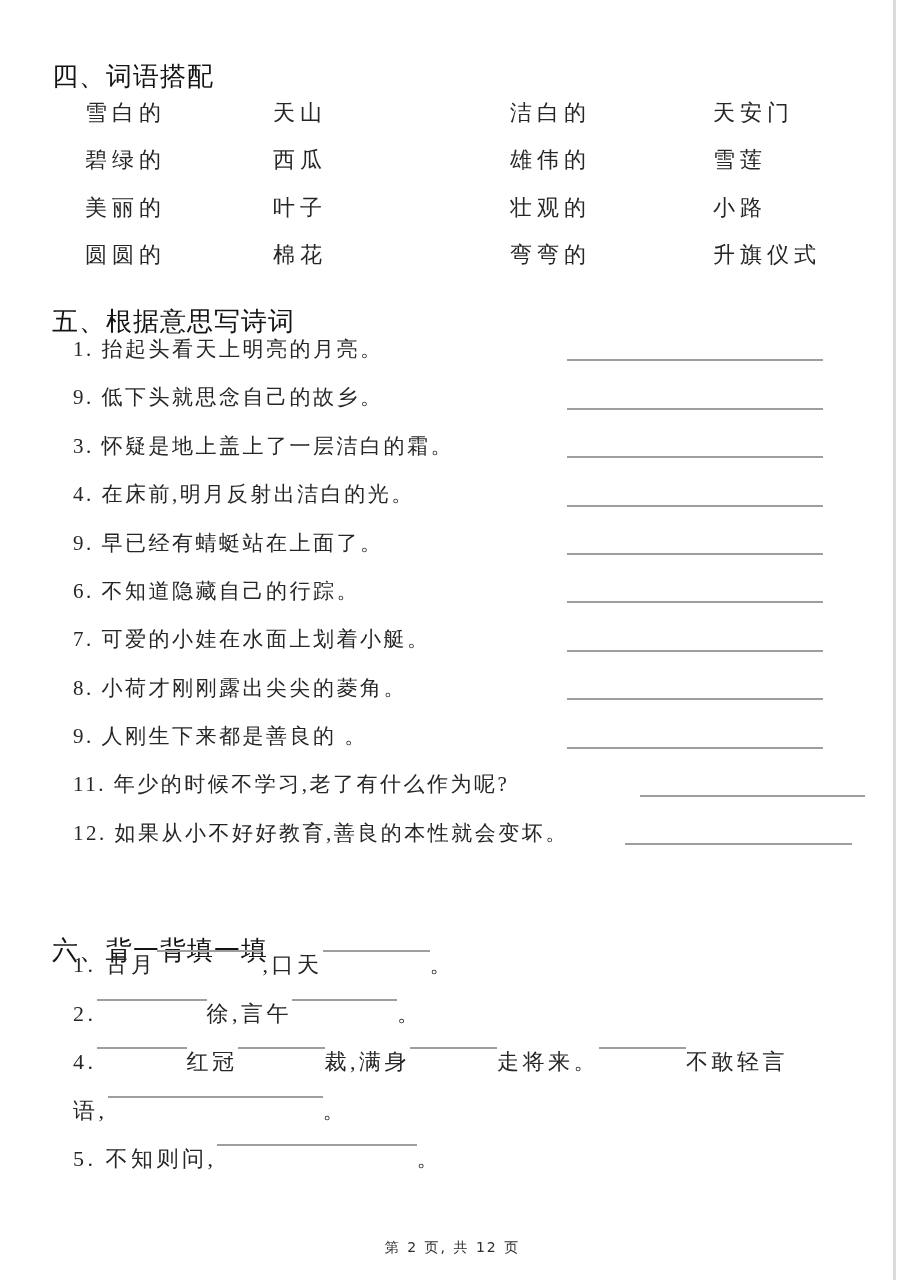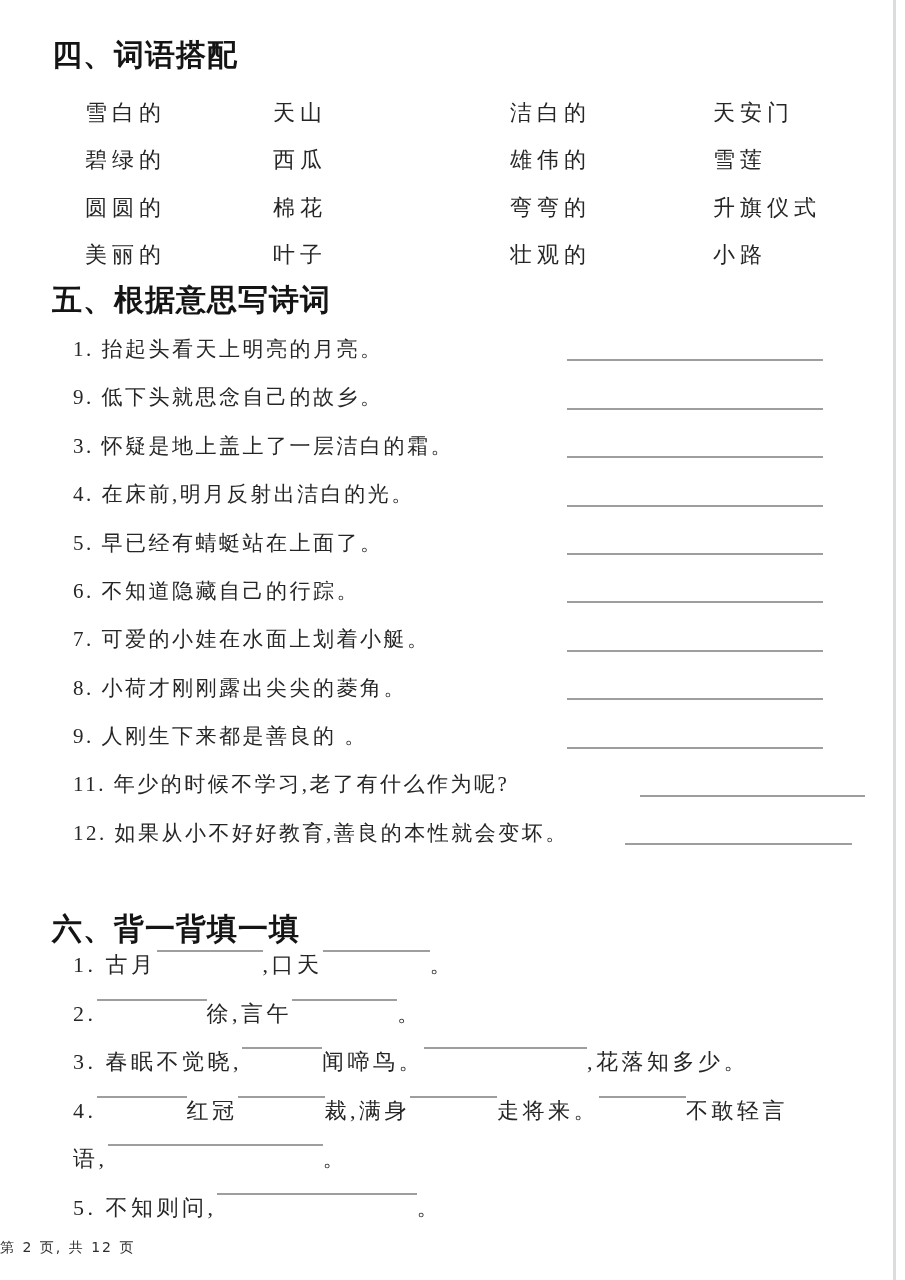--- a/index.html
+++ b/index.html
@@ -14,25 +14,26 @@
   .page-edge {
     position: absolute;
     left: 893px; top: 0;
     width: 3px; height: 1280px;
     background: #dcdcdc;
   }
   .sec-title {
     position: absolute;
     left: 52px;
     font-family: "DejaVu Sans", "Liberation Sans", sans-serif;
-    font-weight: 700;
-    font-size: 30px;
+    font-weight: 400;
+    font-size: 26px;
     letter-spacing: 1px;
     color: #141414;
     white-space: nowrap;
+    margin-top: 24px;
   }
   #s4-title { top: 35px; }
   #s5-title { top: 280px; }
   #s6-title { top: 909px; }
 
   
   #s4-grid { position: absolute; top: 84px; left: 0; width: 771px; }
   .s4-row { position: relative; height: 47.5px; }
   .s4-cell {
     position: absolute; bottom: 8px;
@@ -78,20 +79,21 @@
     height: 2px;
     background: #9e9e9e;
     margin-bottom: 4px;
   }
 
   
   #footer {
     position: absolute;
     top: 1239px; left: 0;
     width: 905px;
+    text-align: center;
     font-family: "DejaVu Sans", "Liberation Sans", sans-serif;
     font-size: 14px;
     letter-spacing: 2px;
     color: #2e2e2e;
   }
 </style>
 </head>
 <body>
 
 <div class="page-edge"></div>
@@ -104,31 +106,31 @@
       <span class="s4-cell c3">洁白的</span>
       <span class="s4-cell c4">天安门</span>
     </div>
     <div class="s4-row">
       <span class="s4-cell c1">碧绿的</span>
       <span class="s4-cell c2">西瓜</span>
       <span class="s4-cell c3">雄伟的</span>
       <span class="s4-cell c4">雪莲</span>
     </div>
     <div class="s4-row">
+      <span class="s4-cell c1">美丽的</span>
+      <span class="s4-cell c2">叶子</span>
+      <span class="s4-cell c3">壮观的</span>
+      <span class="s4-cell c4">小路</span>
+    </div>
+    <div class="s4-row">
       <span class="s4-cell c1">圆圆的</span>
       <span class="s4-cell c2">棉花</span>
       <span class="s4-cell c3">弯弯的</span>
       <span class="s4-cell c4">升旗仪式</span>
     </div>
-    <div class="s4-row">
-      <span class="s4-cell c1">美丽的</span>
-      <span class="s4-cell c2">叶子</span>
-      <span class="s4-cell c3">壮观的</span>
-      <span class="s4-cell c4">小路</span>
-    </div>
   </div>
 
 <h2 class="sec-title" id="s5-title">五、根据意思写诗词</h2>
 <div id="s5-list">
     <div class="s5-item">
       <span class="s5-text">1. 抬起头看天上明亮的月亮。</span>
       <span class="answer-line"></span>
     </div>
     <div class="s5-item">
       <span class="s5-text">9. 低下头就思念自己的故乡。</span>
@@ -136,21 +138,21 @@
     </div>
     <div class="s5-item">
       <span class="s5-text">3. 怀疑是地上盖上了一层洁白的霜。</span>
       <span class="answer-line"></span>
     </div>
     <div class="s5-item">
       <span class="s5-text">4. 在床前,明月反射出洁白的光。</span>
       <span class="answer-line"></span>
     </div>
     <div class="s5-item">
-      <span class="s5-text">5. 早已经有蜻蜓站在上面了。</span>
+      <span class="s5-text">9. 早已经有蜻蜓站在上面了。</span>
       <span class="answer-line"></span>
     </div>
     <div class="s5-item">
       <span class="s5-text">6. 不知道隐藏自己的行踪。</span>
       <span class="answer-line"></span>
     </div>
     <div class="s5-item">
       <span class="s5-text">7. 可爱的小娃在水面上划着小艇。</span>
       <span class="answer-line"></span>
     </div>
@@ -180,27 +182,20 @@
       <span class="s6-text">,口天</span>
       <span class="s6-blank" style="width: 107px;"></span>
       <span class="s6-text">。</span>
     </div>
     <div class="s6-row">
       <span class="s6-text">2. </span>
       <span class="s6-blank" style="width: 110px;"></span>
       <span class="s6-text">徐,言午</span>
       <span class="s6-blank" style="width: 105px;"></span>
       <span class="s6-text">。</span>
-    </div>
-    <div class="s6-row">
-      <span class="s6-text">3. 春眠不觉晓,</span>
-      <span class="s6-blank" style="width: 80px;"></span>
-      <span class="s6-text">闻啼鸟。</span>
-      <span class="s6-blank" style="width: 163px;"></span>
-      <span class="s6-text">,花落知多少。</span>
     </div>
     <div class="s6-row">
       <span class="s6-text">4. </span>
       <span class="s6-blank" style="width: 90px;"></span>
       <span class="s6-text">红冠</span>
       <span class="s6-blank" style="width: 87px;"></span>
       <span class="s6-text">裁,满身</span>
       <span class="s6-blank" style="width: 87px;"></span>
       <span class="s6-text">走将来。</span>
       <span class="s6-blank" style="width: 87px;"></span>

